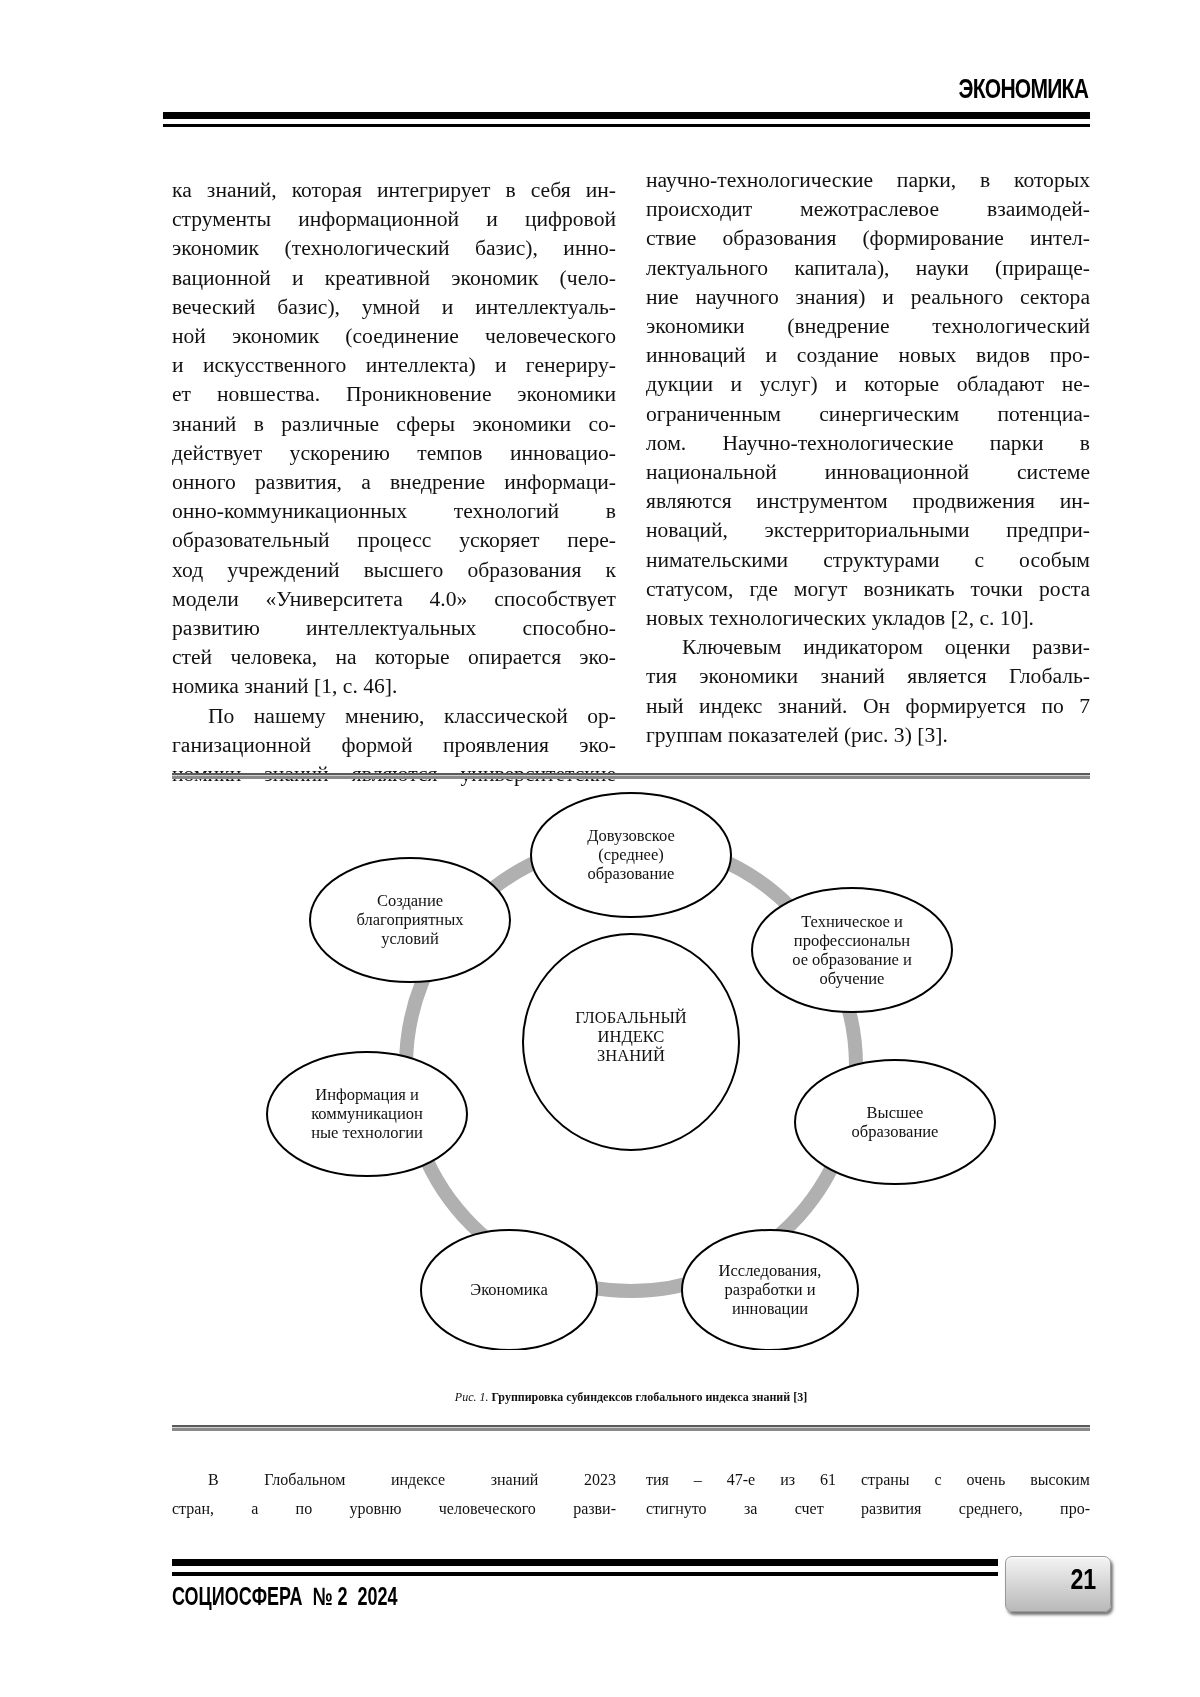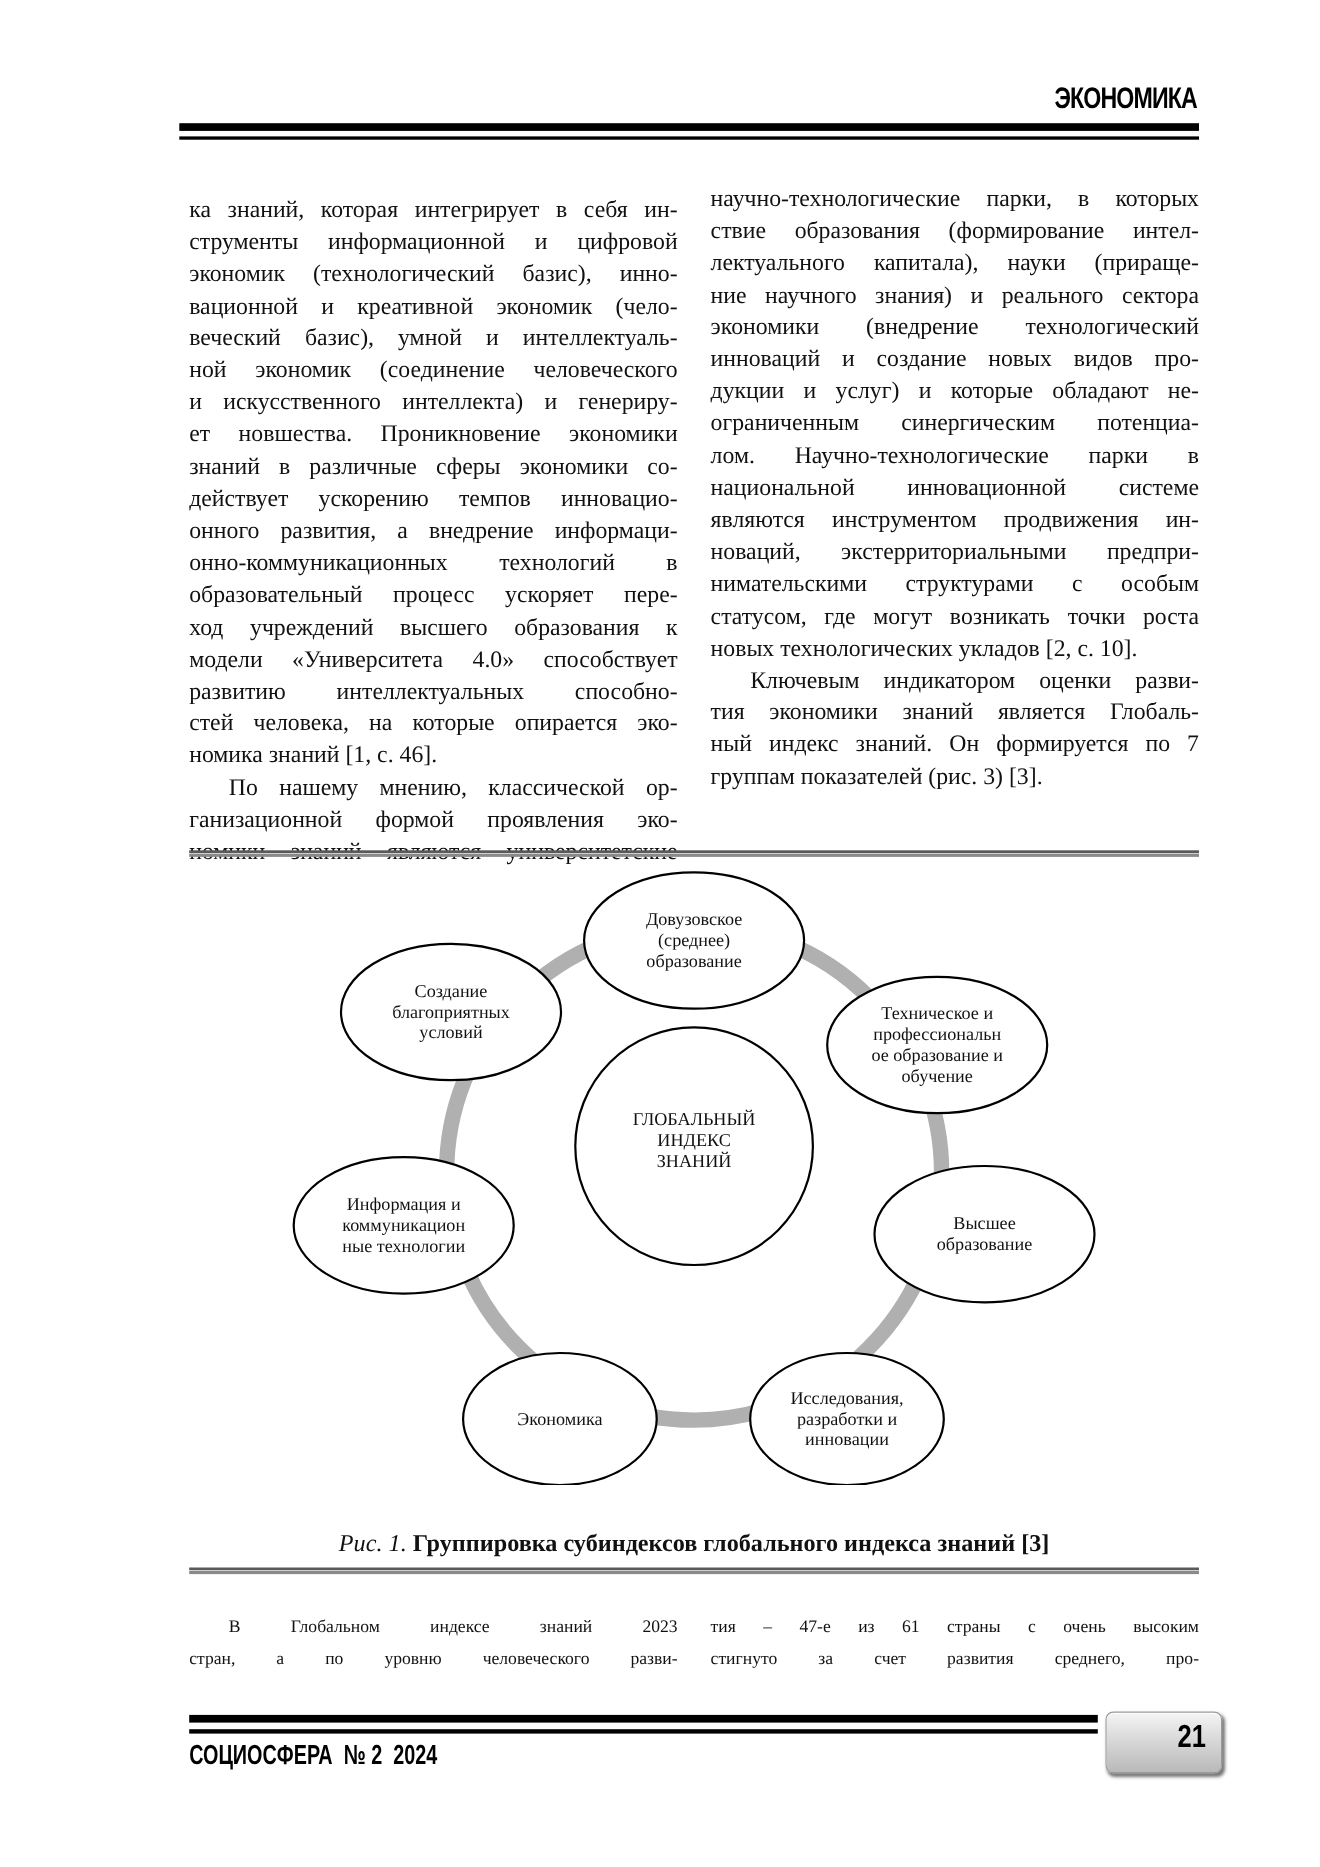--- a/index.html
+++ b/index.html
@@ -21,21 +21,21 @@
 
   .fig-rule { position:absolute; left:172px; width:918px; height:6px;
     background:linear-gradient(#5a5a5a 0,#5a5a5a 2px,#d0d0d0 2px,#d0d0d0 3px,#8a8a8a 3px,#8a8a8a 6px); }
   .fig-rule.top { top:773px; }
   .fig-rule.bottom { top:1425px; }
 
   .diagram { position:absolute; left:172px; top:780px; width:918px; height:570px; }
   .diagram svg { width:100%; height:100%; display:block; }
   .diagram text { font-family:"Liberation Serif","DejaVu Serif",serif; font-size:16.5px; fill:#111; }
 
-  .caption { position:absolute; left:172px; width:918px; top:1390px; text-align:center; font-size:22px; }
+  .caption { position:absolute; left:172px; width:918px; top:1390px; text-align:center; font-size:12px; }
   .caption .fig-no { font-style:italic; }
   .caption .fig-title { font-weight:bold; }
 
   .col2 { position:absolute; font-size:16px; line-height:29.2px; }
   .col2 .ln { display:block; text-align:justify; text-align-last:justify; white-space:nowrap; }
   .col2 .ln.indent { text-indent:36px; }
   .bottom-left  { left:172px; top:1465px; width:444px; }
   .bottom-right { left:646px; top:1465px; width:444px; }
 
   .ftr-bar-thick { left:172px; width:826px; top:1559px; height:7px; }
@@ -74,20 +74,21 @@
   <span class="ln">развитию интеллектуальных способно-</span>
   <span class="ln">стей человека, на которые опирается эко-</span>
   <span class="ln last">номика знаний [1, с. 46].</span>
   <span class="ln indent">По нашему мнению, классической ор-</span>
   <span class="ln">ганизационной формой проявления эко-</span>
   <span class="ln">номики знаний являются университетские</span>
 </div>
 
 <div class="col right-col">
   <span class="ln">научно-технологические парки, в которых</span>
+  <span class="ln">происходит межотраслевое взаимодей-</span>
   <span class="ln">ствие образования (формирование интел-</span>
   <span class="ln">лектуального капитала), науки (прираще-</span>
   <span class="ln">ние научного знания) и реального сектора</span>
   <span class="ln">экономики (внедрение технологический</span>
   <span class="ln">инноваций и создание новых видов про-</span>
   <span class="ln">дукции и услуг) и которые обладают не-</span>
   <span class="ln">ограниченным синергическим потенциа-</span>
   <span class="ln">лом. Научно-технологические парки в</span>
   <span class="ln">национальной инновационной системе</span>
   <span class="ln">являются инструментом продвижения ин-</span>

